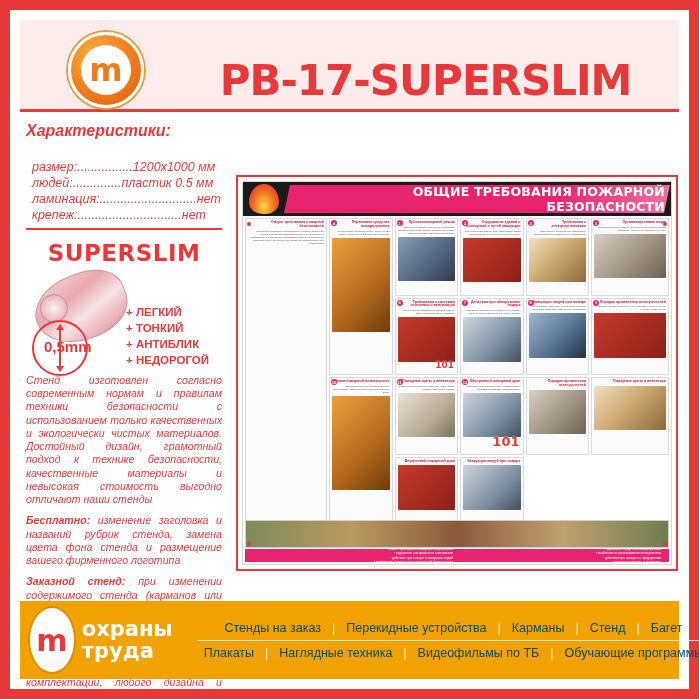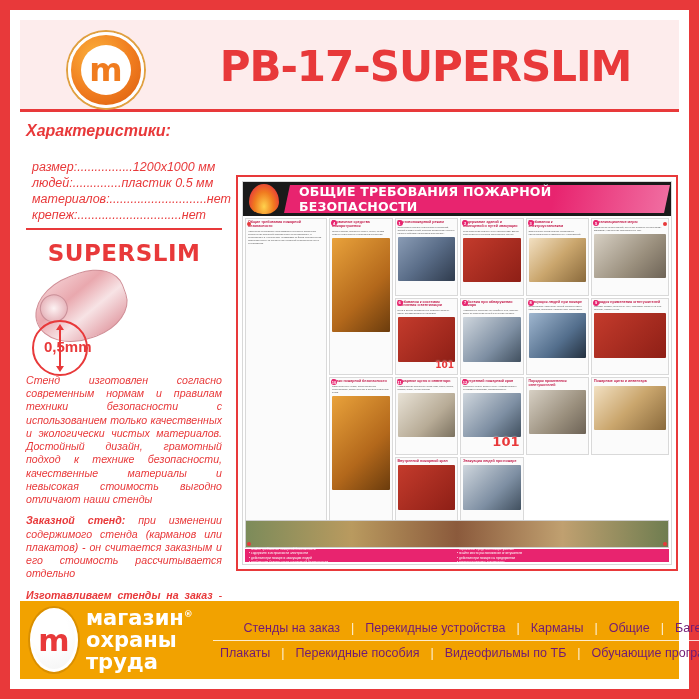--- a/index.html
+++ b/index.html
@@ -33,21 +33,21 @@
   }
   .logo-inner{
     width:50px;height:50px;border-radius:50%;
     background:#ffffff;
     display:flex;align-items:center;justify-content:center;
     color:#f07c1f;font-size:32px;font-weight:bold;
     font-family:"DejaVu Sans", sans-serif;
     line-height:1;
   }
   .header-title{
-    position:absolute;left:170px;top:0;right:18px;height:92px;
+    position:absolute;left:170px;top:14px;right:18px;height:92px;
     display:flex;align-items:center;justify-content:center;
     color:#e8393a;
     font-size:42px;font-weight:bold;letter-spacing:-1px;
     font-family:"DejaVu Sans", sans-serif;
   }
   
   .left-col{
     position:absolute;left:16px;top:112px;width:196px;
   }
   .spec-title{
@@ -119,20 +119,21 @@
   
   .poster{
     position:absolute;left:226px;top:165px;width:442px;height:396px;
     background:#ffffff;border:2px solid #e8393a;box-sizing:border-box;
     padding:4px;
   }
   .poster-inner{
     position:relative;width:100%;height:100%;background:#fff;
     border:1px solid #d8d8d8;box-sizing:border-box;
     overflow:hidden;
+    text-align:right;
   }
   .poster-head{
     position:relative;height:34px;background:#1a1a1a;
   }
   .poster-head .flame{
     position:absolute;left:6px;top:2px;width:30px;height:30px;
     background:radial-gradient(ellipse at 50% 75%, #ffd24d 0%, #f07c1f 45%, #e8393a 80%);
     border-radius:50% 50% 45% 45%/60% 60% 40% 40%;
   }
   .poster-head .band{
@@ -228,21 +229,21 @@
   .bl-text .l2{font-size:21px;font-weight:bold;line-height:1.05;font-family:"DejaVu Sans", sans-serif;}
   .bottom-links{
     flex:1;display:flex;flex-direction:column;justify-content:center;
     padding-right:6px;
   }
   .link-row{
     display:flex;align-items:center;justify-content:center;gap:0px;
     padding:5px 0;
   }
   .link-row a{
-    color:#701a75;font-size:12.5px;text-decoration:none;white-space:nowrap;
+    color:#0c4a6e;font-size:12.5px;text-decoration:none;white-space:nowrap;
     padding:0 11px;
   }
   .link-row .sep{color:#ffffff;opacity:.85;font-size:12.5px;}
   .divider{
     height:1px;background:#ffffff;opacity:.8;margin:0 4px;
   }
 </style>
 </head>
 <body>
 
@@ -258,41 +259,50 @@
   <div class="left-col">
     <div class="spec-title">Характеристики:</div>
 
     <div class="spec-row">
       <span>размер:</span><span class="dots">................</span><span>1200x1000  мм</span>
     </div>
     <div class="spec-row">
       <span>людей:</span><span class="dots">..............</span><span>пластик 0.5 мм</span>
     </div>
     <div class="spec-row">
-      <span>материалов:</span><span class="dots">............................</span><span>нет</span>
+      <span>ламинация:</span><span class="dots">............................</span><span>нет</span>
     </div>
     <div class="spec-row">
       <span>крепеж:</span><span class="dots">..............................</span><span>нет</span>
     </div>
 
     <div class="spec-underline"></div>
 
     <div class="brand">SUPERSLIM</div>
 
     <div class="thickness-box">
       <div class="roll"></div>
       <div class="arrow-circle">
         <div class="v"></div>
           <div class="t"></div>
           <div class="b"></div>
       </div>
       <div class="mm-label">0,5mm</div>
+      <div class="bullets">
+        <div>+ ЛЕГКИЙ</div>
+        <div>+ ТОНКИЙ</div>
+        <div>+ АНТИБЛИК</div>
+        <div>+ НЕДОРОГОЙ</div>
+      </div>
     </div>
 
     <div class="body-text">Стенд изготовлен согласно современным нормам и правилам техники безопасности с использованием только качественных и экологически чистых материалов. Достойный дизайн, грамотный подход к технике безопасности, качественные материалы и невысокая стоимость выгодно отличают наши стенды</div>
+    <div class="body-text">
+      <b>Бесплатно:</b><span> изменение заголовка и названий рубрик стенда, замена цвета фона стенда и размещение вашего фирменного логотипа</span>
+    </div>
     <div class="body-text">
       <b>Заказной стенд:</b><span> при изменении содержимого стенда (карманов или плакатов) - он считается заказным и его стоимость рассчитывается отдельно</span>
     </div>
     <div class="body-text">
       <b>Изготавливаем стенды на заказ</b><span> - любого размера, любой комплектации, любого дизайна и оформления</span>
     </div>
   </div>
 
   <div class="poster">
     <div class="poster-inner">
@@ -439,41 +449,40 @@
       <div class="corner-dot" style="right:4px;top:40px;"></div>
       <div class="corner-dot" style="left:4px;bottom:18px;"></div>
       <div class="corner-dot" style="right:4px;bottom:18px;"></div>
     </div>
   </div>
 
   <div class="bottom">
     <div class="bottom-logo">
       <div class="bl-badge">m</div>
       <div class="bl-text">
-        <div class="l1"><span>магазин</span><sup>®</sup></div>
         <div class="l2">охраны труда</div>
       </div>
     </div>
     <div class="bottom-links">
       <div class="link-row">
         <a href="#">Стенды на заказ</a>
         <span class="sep">|</span>
         <a href="#">Перекидные устройства</a>
         <span class="sep">|</span>
         <a href="#">Карманы</a>
         <span class="sep">|</span>
-        <a href="#">Общие</a>
+        <a href="#">Стенд</a>
         <span class="sep">|</span>
         <a href="#">Багет</a>
       </div>
       <div class="divider"></div>
       <div class="link-row">
         <a href="#">Плакаты</a>
         <span class="sep">|</span>
-        <a href="#">Перекидные пособия</a>
+        <a href="#">Наглядные техника</a>
         <span class="sep">|</span>
         <a href="#">Видеофильмы по ТБ</a>
         <span class="sep">|</span>
         <a href="#">Обучающие программы</a>
       </div>
     </div>
   </div>
 
 </div>
 

